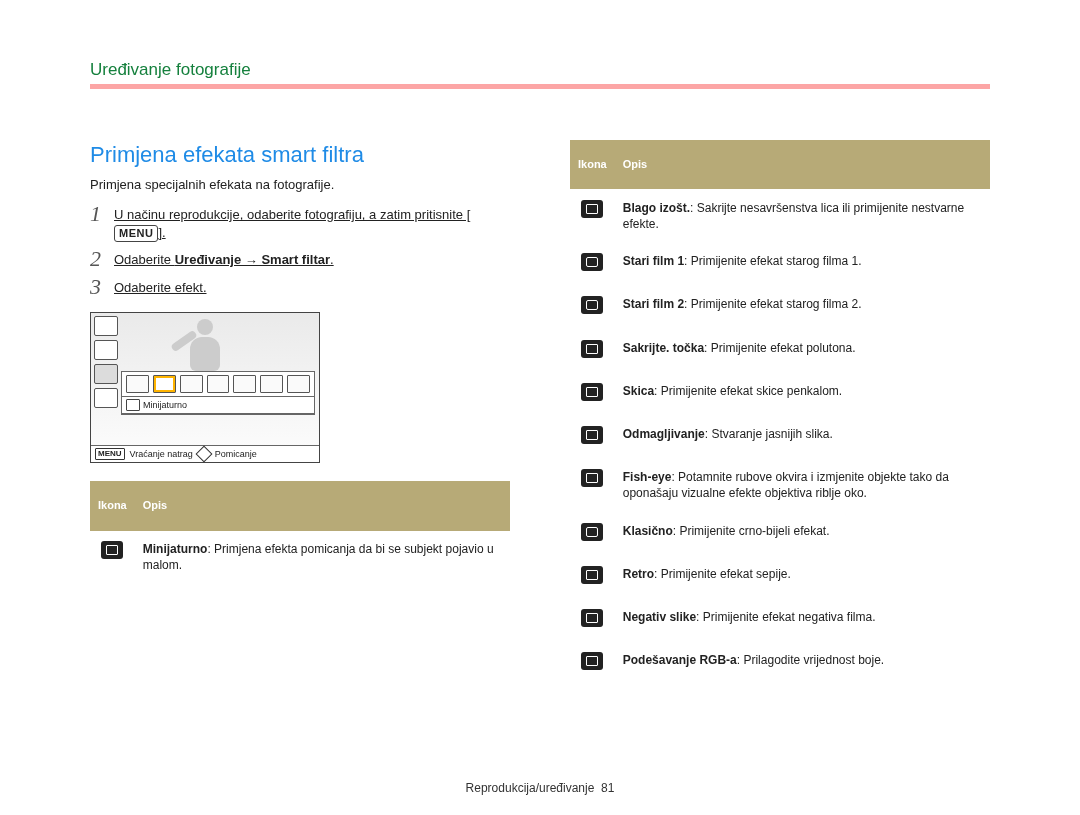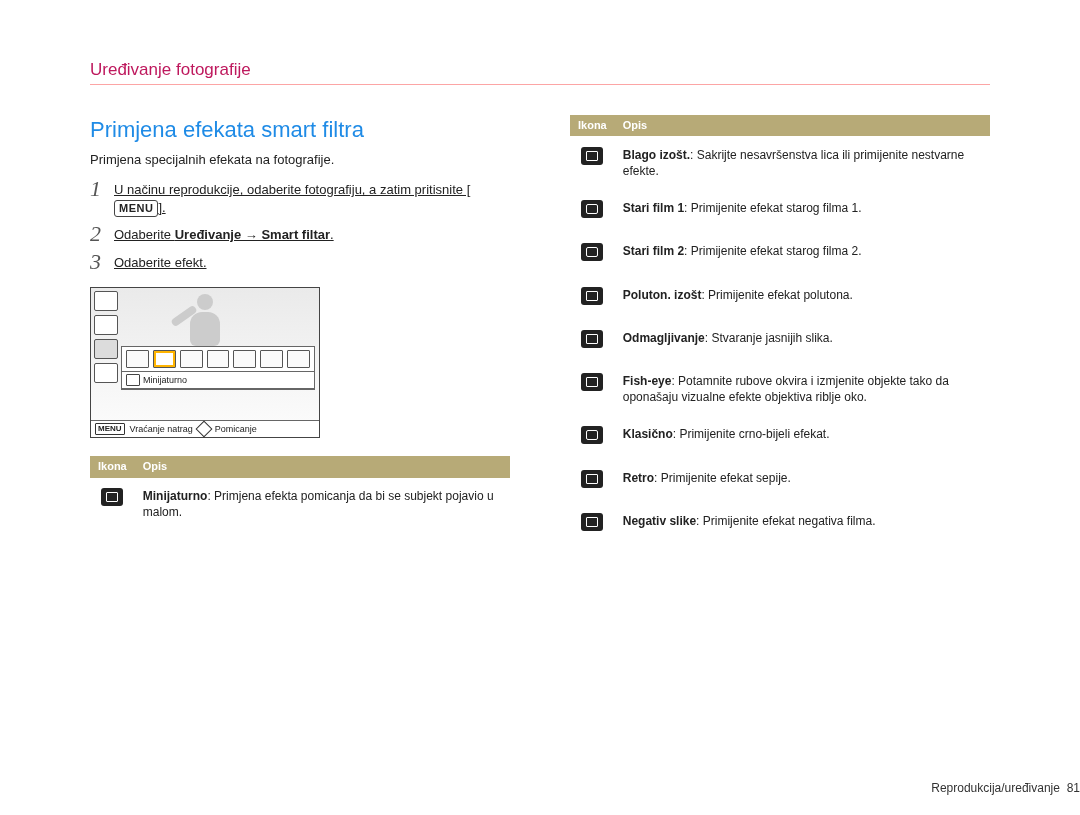--- a/index.html
+++ b/index.html
@@ -7,34 +7,35 @@
     font-family: Arial, Helvetica, sans-serif;
     background: #fff;
     color: #222;
     width: 1080px;
     height: 815px;
     box-sizing: border-box;
     padding: 60px 90px 20px 90px;
     position: relative;
   }
   .header-title {
-    color: #be185d;
+    color: #15803d;
     font-size: 17px;
     padding-bottom: 4px;
-    border-bottom: 1px solid #fca5a5;
+    border-bottom: 5px solid #fca5a5;
     margin-bottom: 30px;
   }
   .columns {
     display: flex;
     gap: 60px;
   }
   .col {
     flex: 1;
     font-size: 13px;
     line-height: 1.35;
+    margin-top: 21px;
   }
   h2.section-heading {
     color: #1f8be6;
     font-weight: normal;
     font-size: 22px;
     margin: 0 0 6px 0;
   }
   .intro { margin: 0 0 10px 0; }
   .steps {
     list-style: none;
@@ -168,21 +169,21 @@
     border-collapse: collapse;
     width: 100%;
     font-size: 12px;
   }
   table.effects th {
     background: #b7aa77;
     color: #fff;
     font-weight: bold;
     font-size: 11px;
     text-align: left;
-    padding: 3px 8px;
+    padding: 17px 8px;
   }
   table.effects td {
     padding: 10px 8px;
     vertical-align: top;
     border-top: 1px solid transparent;
   }
   table.effects td.ic {
     width: 28px;
     text-align: center;
   }
@@ -199,21 +200,21 @@
     position: absolute;
     inset: 4px 5px;
     border: 1px solid #fff;
     border-radius: 1px;
   }
   .eicon.camera::after { border-radius: 2px; }
   .footer {
     position: absolute;
     bottom: 20px;
     left: 0; right: 0;
-    text-align: right;
+    text-align: center;
     font-size: 12px;
     color: #333;
   }
 </style>
 </head>
 <body>
 
 <div class="header-title">Uređivanje fotografije</div>
 
 <div class="columns">
@@ -307,41 +308,49 @@
       <tr>
             <td class="ic"><span class="eicon camera"></span></td>
             <td><strong>Stari film 1</strong><span>: Primijenite efekat starog filma 1.</span></td>
           </tr>
       <tr>
             <td class="ic"><span class="eicon camera"></span></td>
             <td><strong>Stari film 2</strong><span>: Primijenite efekat starog filma 2.</span></td>
           </tr>
       <tr>
             <td class="ic"><span class="eicon"></span></td>
-            <td><strong>Poluton. izošt</strong><span>: Primijenite efekat polutona.</span></td>
+            <td><strong>Sakrijte. točka</strong><span>: Primijenite efekat polutona.</span></td>
+          </tr>
+      <tr>
+            <td class="ic"><span class="eicon"></span></td>
+            <td><strong>Skica</strong><span>: Primijenite efekat skice penkalom.</span></td>
           </tr>
       <tr>
             <td class="ic"><span class="eicon"></span></td>
             <td><strong>Odmagljivanje</strong><span>: Stvaranje jasnijih slika.</span></td>
           </tr>
       <tr>
             <td class="ic"><span class="eicon"></span></td>
             <td><strong>Fish-eye</strong><span>: Potamnite rubove okvira i izmjenite objekte tako da oponašaju vizualne efekte objektiva riblje oko.</span></td>
           </tr>
       <tr>
             <td class="ic"><span class="eicon camera"></span></td>
             <td><strong>Klasično</strong><span>: Primijenite crno-bijeli efekat.</span></td>
           </tr>
       <tr>
             <td class="ic"><span class="eicon"></span></td>
             <td><strong>Retro</strong><span>: Primijenite efekat sepije.</span></td>
           </tr>
       <tr>
             <td class="ic"><span class="eicon"></span></td>
             <td><strong>Negativ slike</strong><span>: Primijenite efekat negativa filma.</span></td>
+          </tr>
+      <tr>
+            <td class="ic"><span class="eicon"></span></td>
+            <td><strong>Podešavanje RGB-a</strong><span>: Prilagodite vrijednost boje.</span></td>
           </tr>
     </tbody>
       </table>
   </div>
 
 </div>
 
 <div class="footer">
   <span>Reprodukcija/uređivanje</span>&nbsp;&nbsp;<span>81</span>
 </div>

